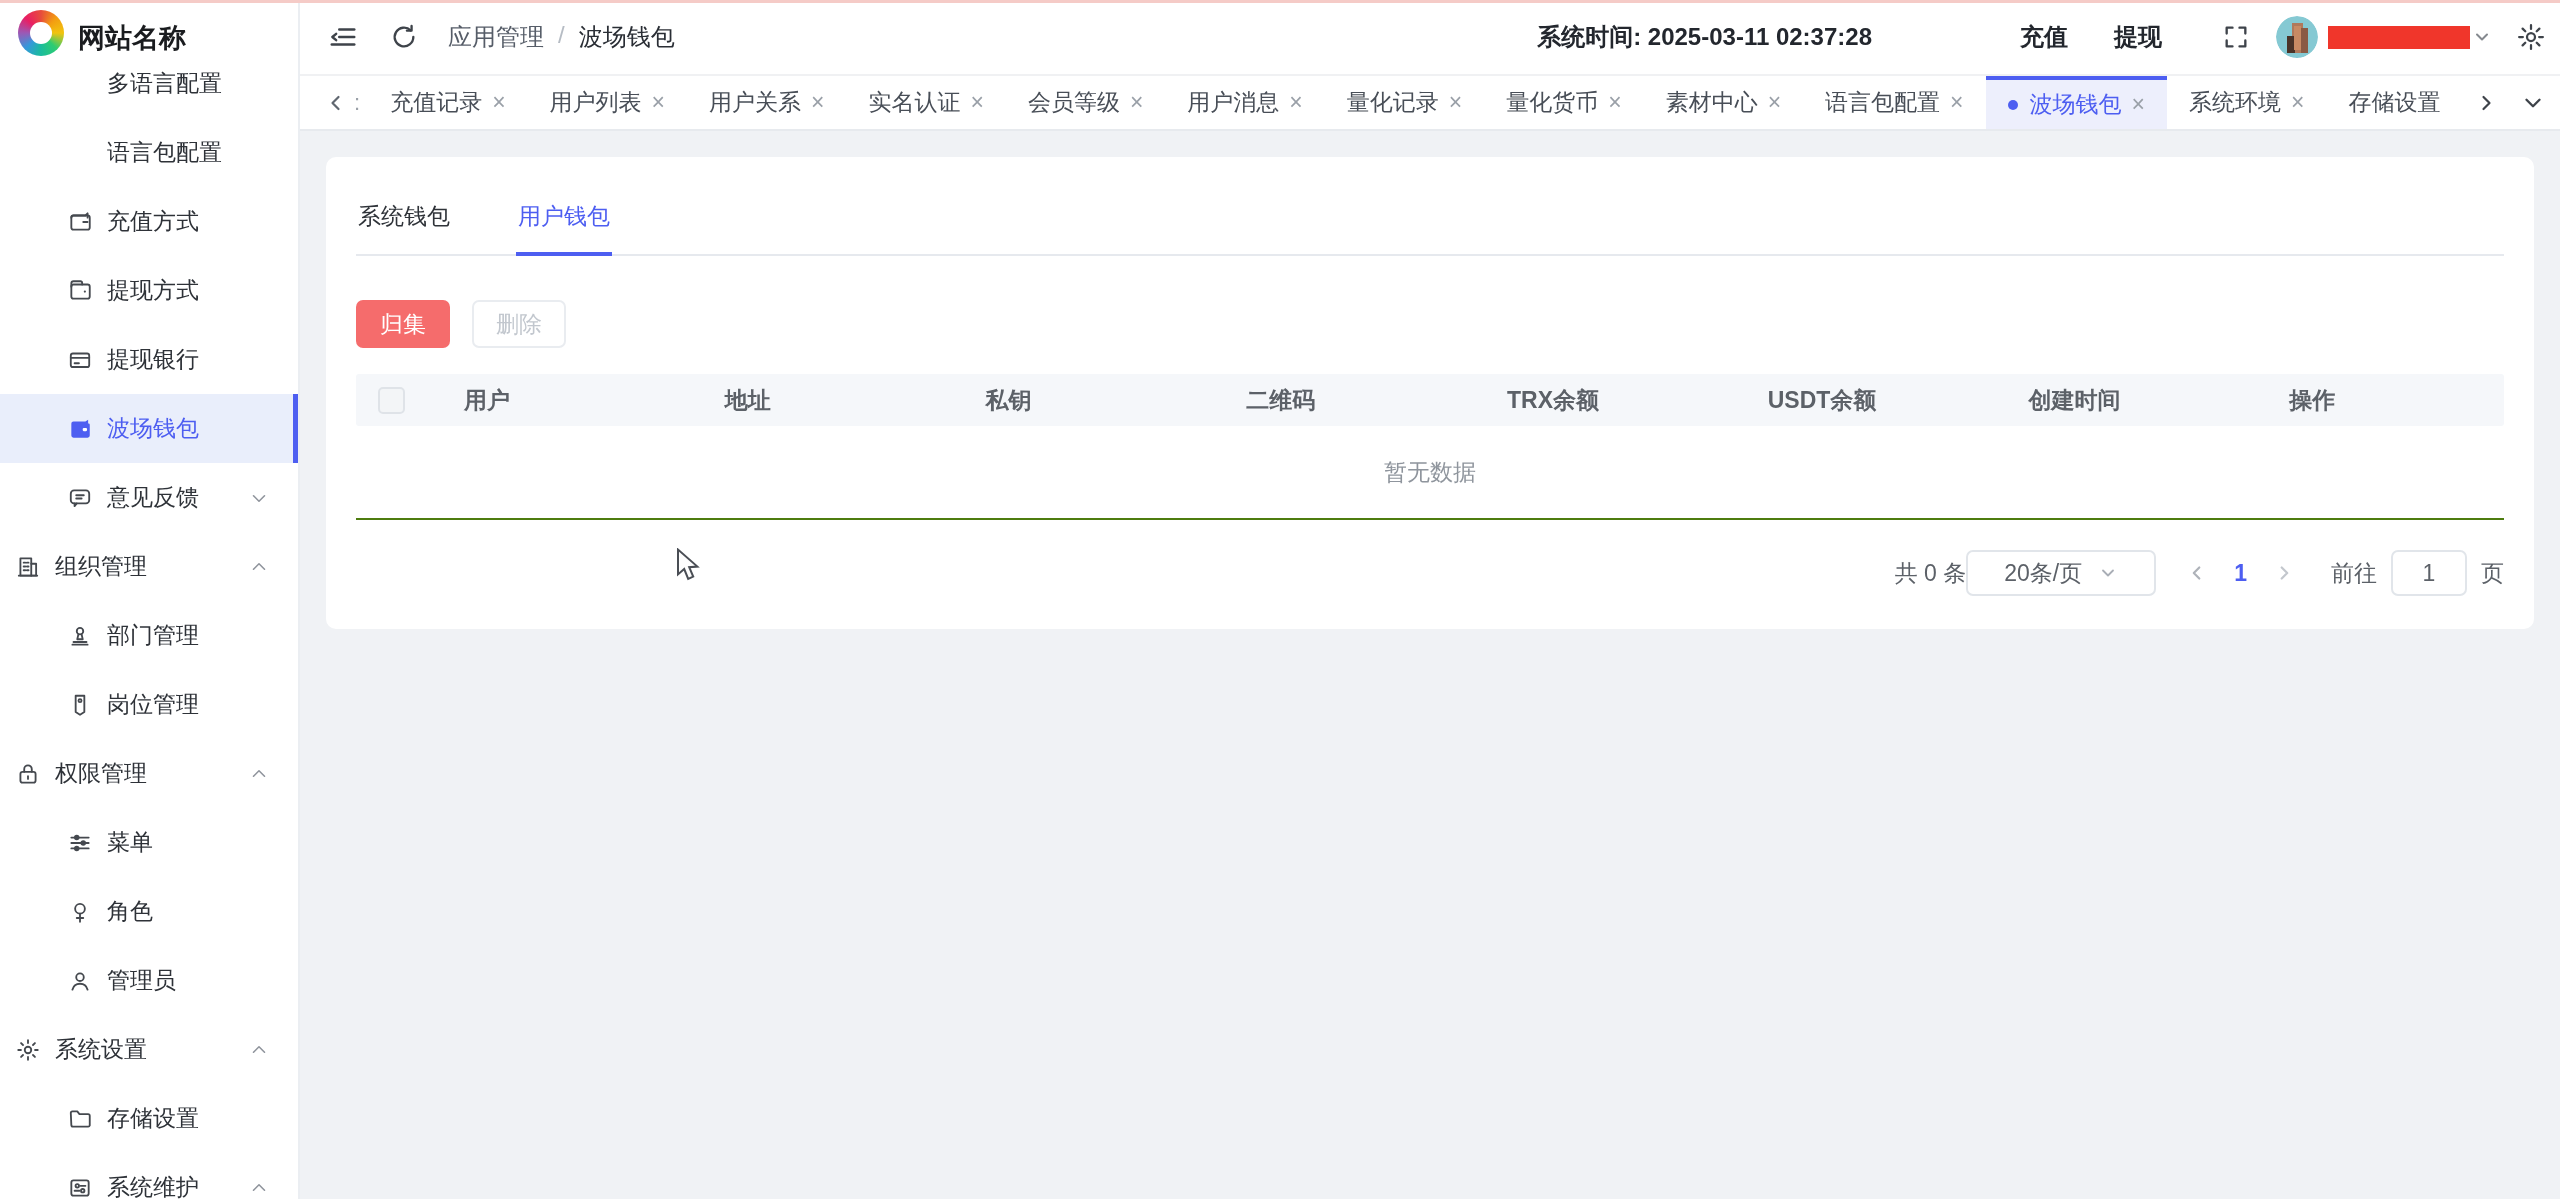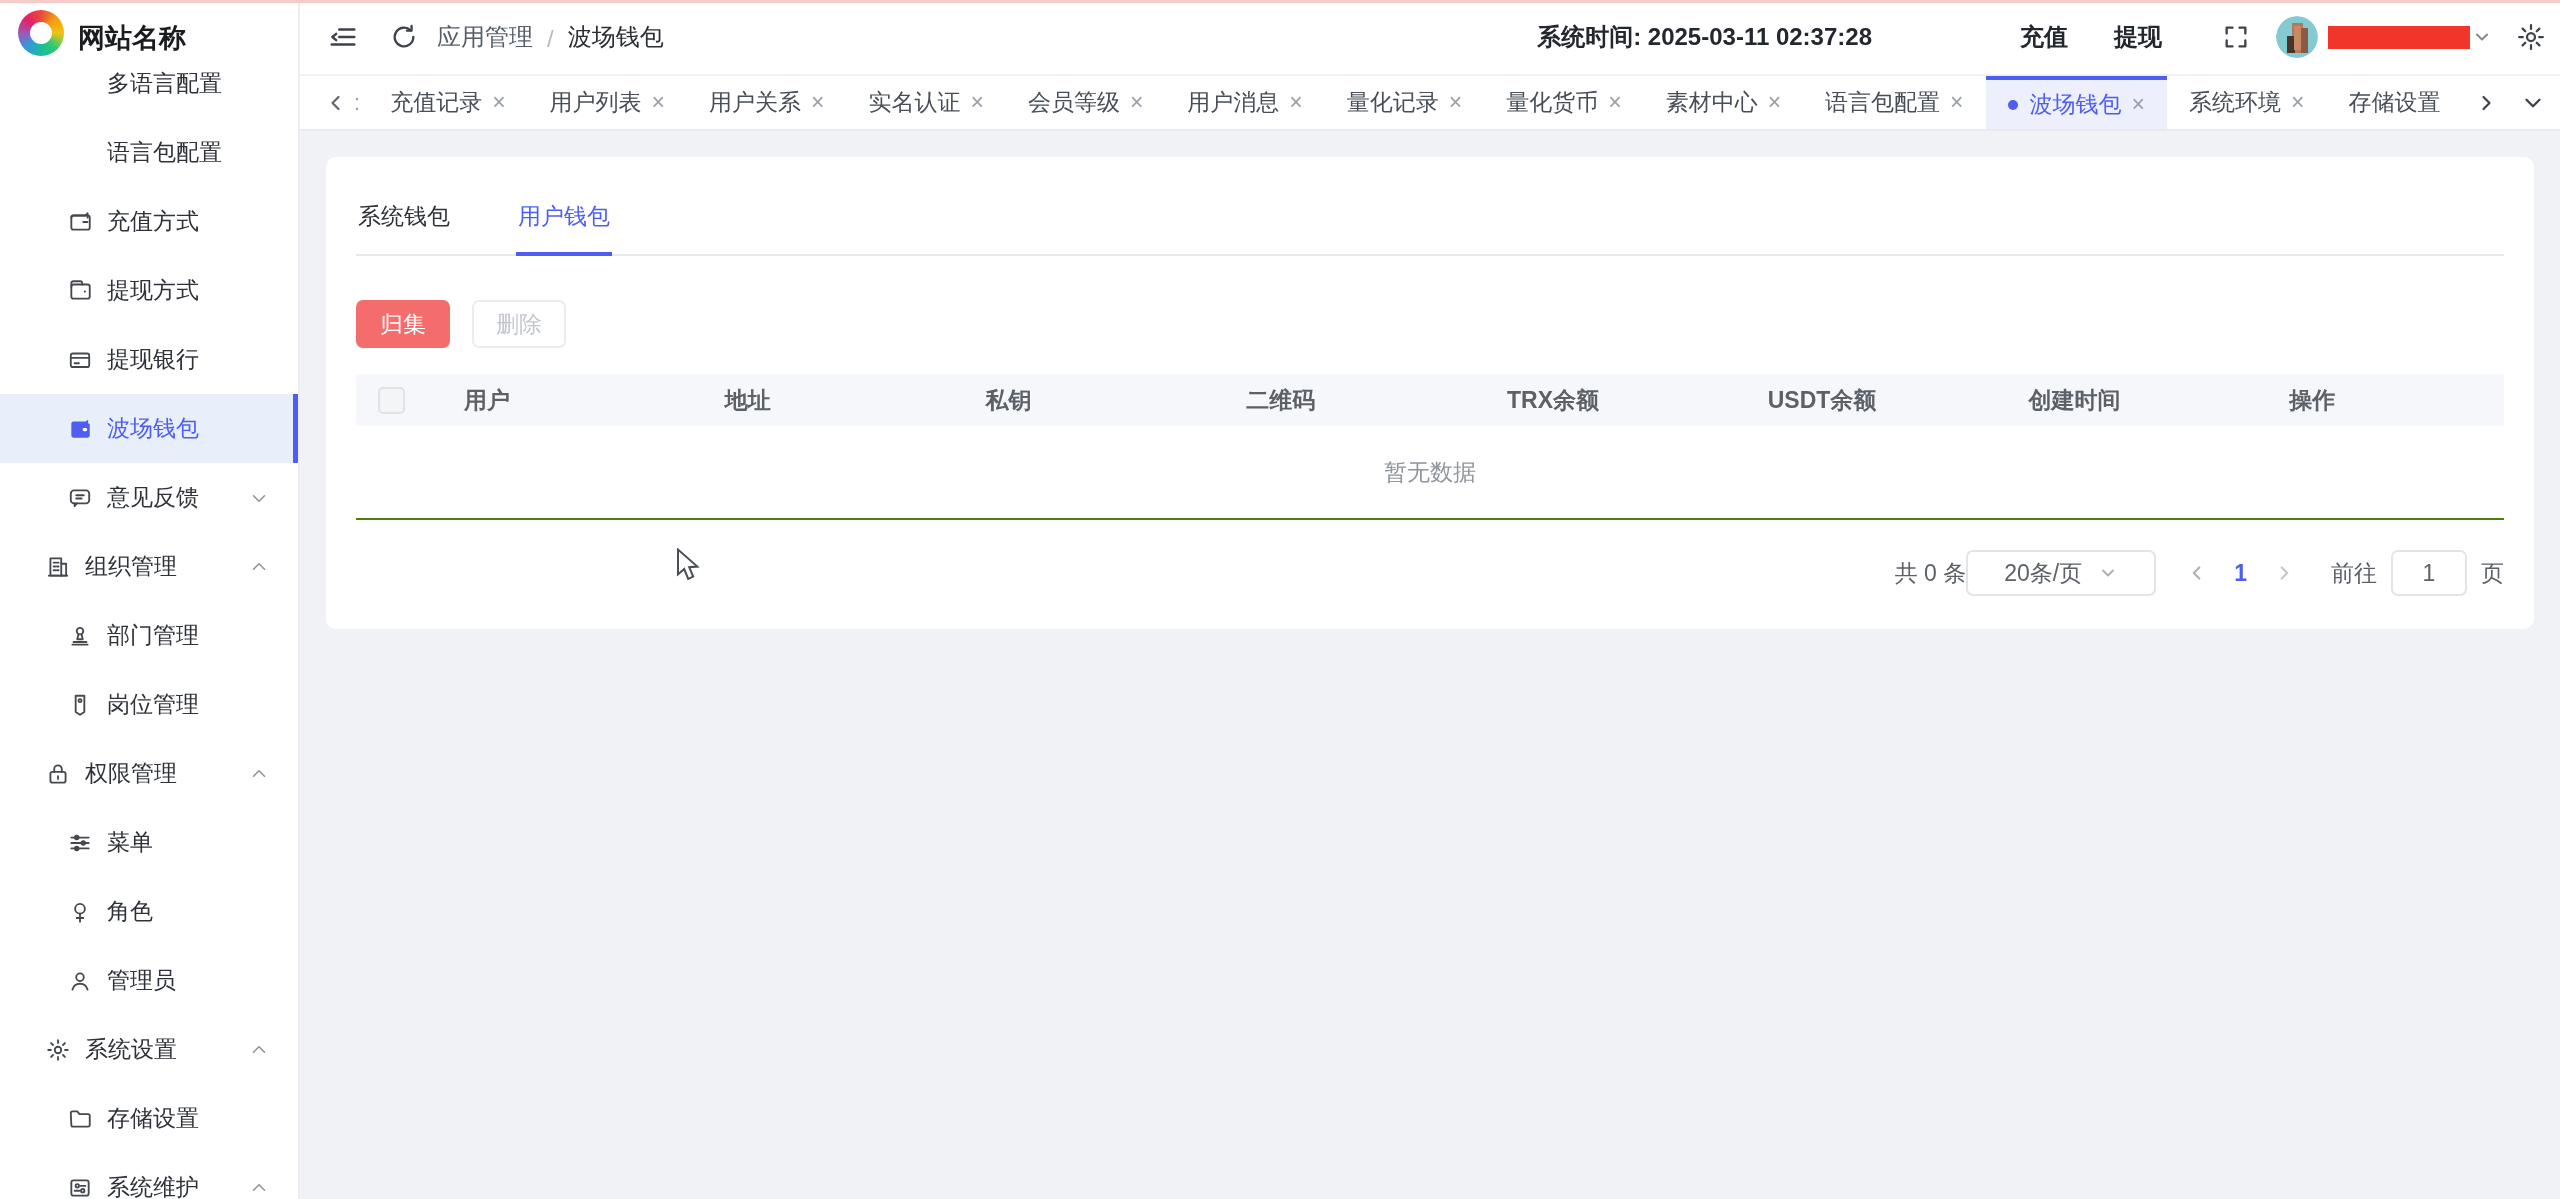--- a/index.html
+++ b/index.html
@@ -16,35 +16,35 @@
 
   
   .sidebar{position:absolute;left:0;top:0;bottom:0;width:300px;background:#fff;border-right:2px solid #ebeef2;z-index:5;overflow:hidden}
   .logo-row{position:absolute;top:10px;left:18px;display:flex;align-items:flex-end}
   .logo{width:46px;height:46px;border-radius:50%;position:relative;
     background:conic-gradient(#e74c3c,#f39c12,#f1c40f,#2ecc71,#1abc9c,#3498db,#9b59b6,#e91e63,#e74c3c);}
   .logo::after{content:"";position:absolute;inset:12px;background:#fff;border-radius:50%}
   .site-name{margin-left:14px;font-size:27px;font-weight:700;color:#1a1c1f}
   .menu{position:absolute;top:49px;left:0;right:0}
   .menu-item{height:69px;display:flex;align-items:center;position:relative;font-size:23px;color:#2e3238;cursor:pointer;white-space:nowrap}
-  .menu-item.lvl1{padding-left:44px}
+  .menu-item.lvl1{padding-left:14px}
   .menu-item.lvl2{padding-left:66px}
   .mi-icon{width:28px;height:28px;margin-right:13px;display:flex;align-items:center;justify-content:center;color:#45494f;flex:0 0 28px}
   .mi-icon svg{width:26px;height:26px}
   .menu-item.active{background:var(--sidebar-active-bg,#e9eefb);color:var(--accent,#4d5ef1)}
   .menu-item.active .mi-icon{color:var(--accent,#4d5ef1)}
   .menu-item.active::after{content:"";position:absolute;right:0;top:0;bottom:0;width:5px;background:var(--accent,#4d5ef1)}
   .mi-chevron{position:absolute;right:28px;color:#8f949c}
   .mi-chevron svg{width:22px;height:22px}
 
   
   .topbar{position:absolute;left:300px;top:0;right:0;height:76px;background:#fff;border-bottom:2px solid #f0f1f3;display:flex;align-items:center;padding:0 14px 0 28px;z-index:10}
   .icon-btn{display:flex;align-items:center;justify-content:center;color:#3e434a;cursor:pointer}
   .tb-refresh{margin-left:32px}
-  .breadcrumb{margin-left:19px;font-size:24px;display:flex;align-items:flex-end}
+  .breadcrumb{margin-left:30px;font-size:24px;display:flex;align-items:flex-start}
   .crumb-parent{color:#565d68;cursor:pointer}
   .crumb-sep{color:#b6bcc4;margin:0 14px}
   .crumb-current{color:#2a2e35}
   .tb-right{margin-left:auto;display:flex;align-items:center}
   .sys-time{font-size:24px;font-weight:600;color:#23272e;white-space:nowrap}
   .tb-link{font-size:24px;font-weight:600;color:#23272e;cursor:pointer;white-space:nowrap}
   .link-recharge{margin-left:148px}
   .link-withdraw{margin-left:46px}
   .fs-btn{margin-left:60px}
   .avatar{margin-left:26px;width:42px;height:42px;border-radius:50%;overflow:hidden;cursor:pointer;flex:0 0 42px}

